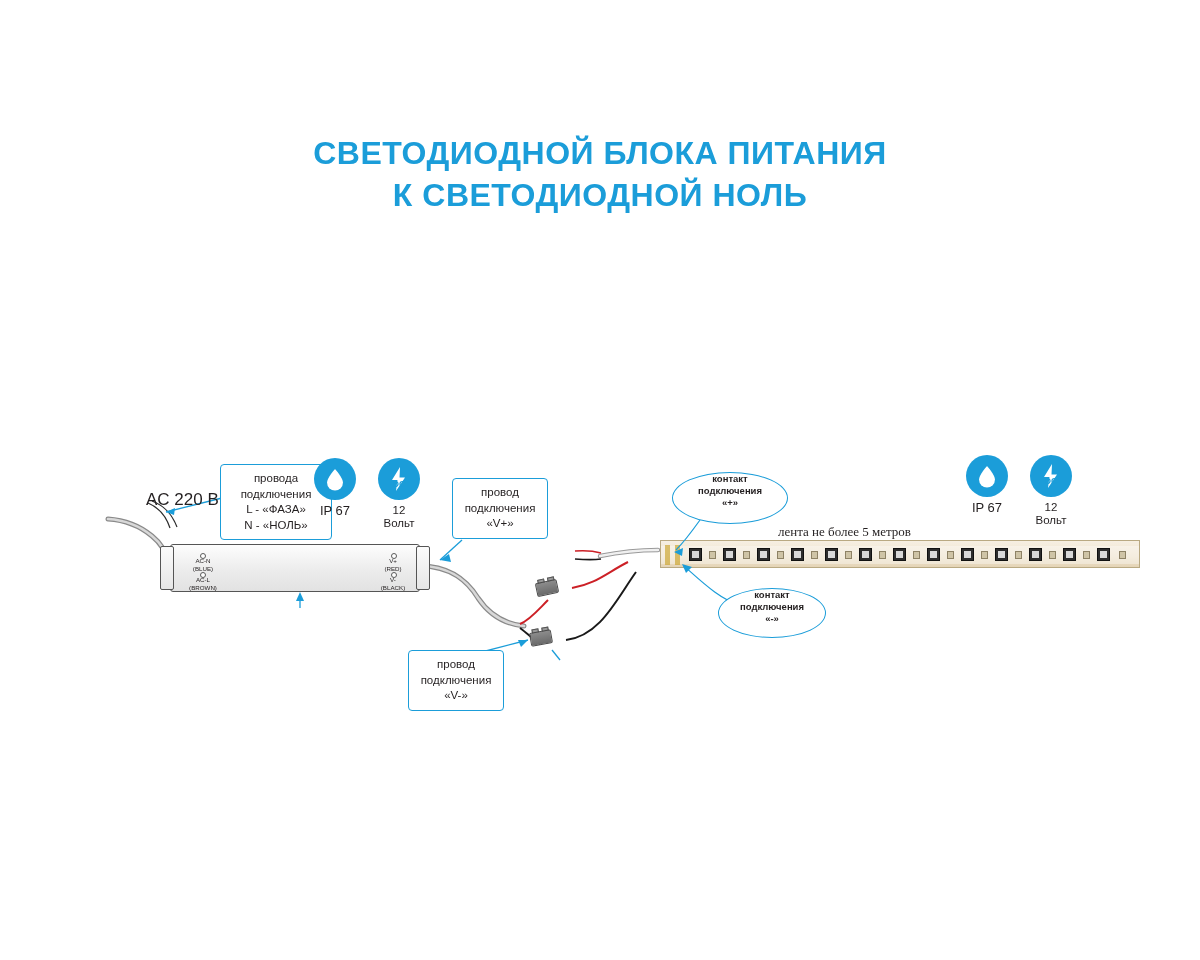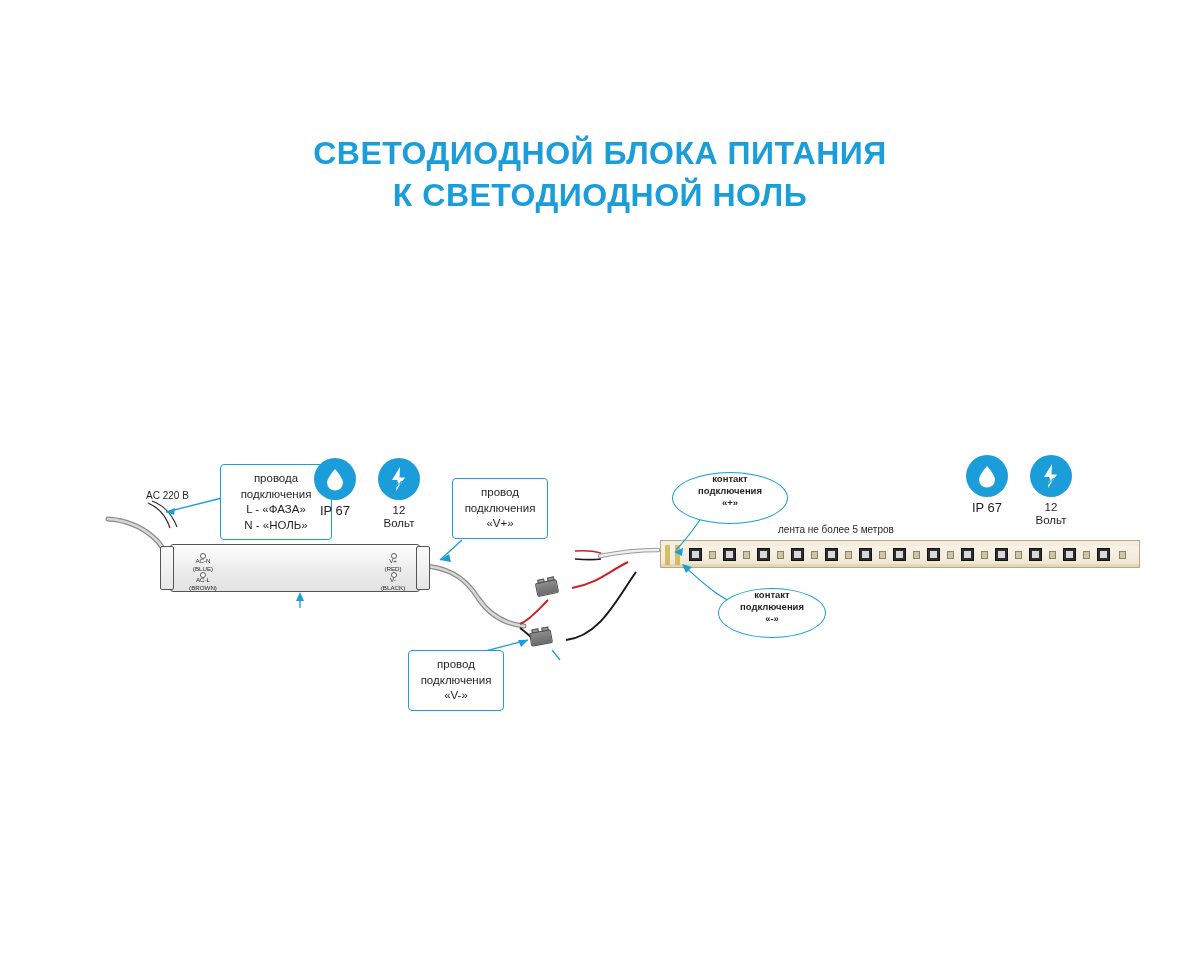--- a/index.html
+++ b/index.html
@@ -180,23 +180,24 @@
     position:absolute;
     top: 4px;
     width: 5px;
     height: 20px;
     background: #c9a227;
     opacity: .65;
     z-index: 4;
   }
   .strip-label {
     position: absolute;
-    font-size: 10px;
-    color: #231f20;
-    z-index: 6;
+    font-size: 13px;
+    color: #231f20;
+    z-index: 6;
+    font-family: Liberation Serif, serif;
   }
 
   
   .clamp {
     position: absolute;
     width: 30px;
     height: 20px;
     z-index: 7;
   }
   .clamp .body {
@@ -226,21 +227,21 @@
   }
   svg.leaders {
     position: absolute;
     left: 0; top: 0;
     width: 1200px; height: 960px;
     z-index: 5;
     pointer-events: none;
   }
   .ac-label {
     position:absolute;
-    font-size: 10px;
+    font-size: 17px;
     color:#231f20;
     z-index: 6;
   }
   
   .oval {
     position:absolute;
     border:1.5px solid #1b9dd9;
     border-radius: 50%/50%;
     background:#fff;
     display:flex;

